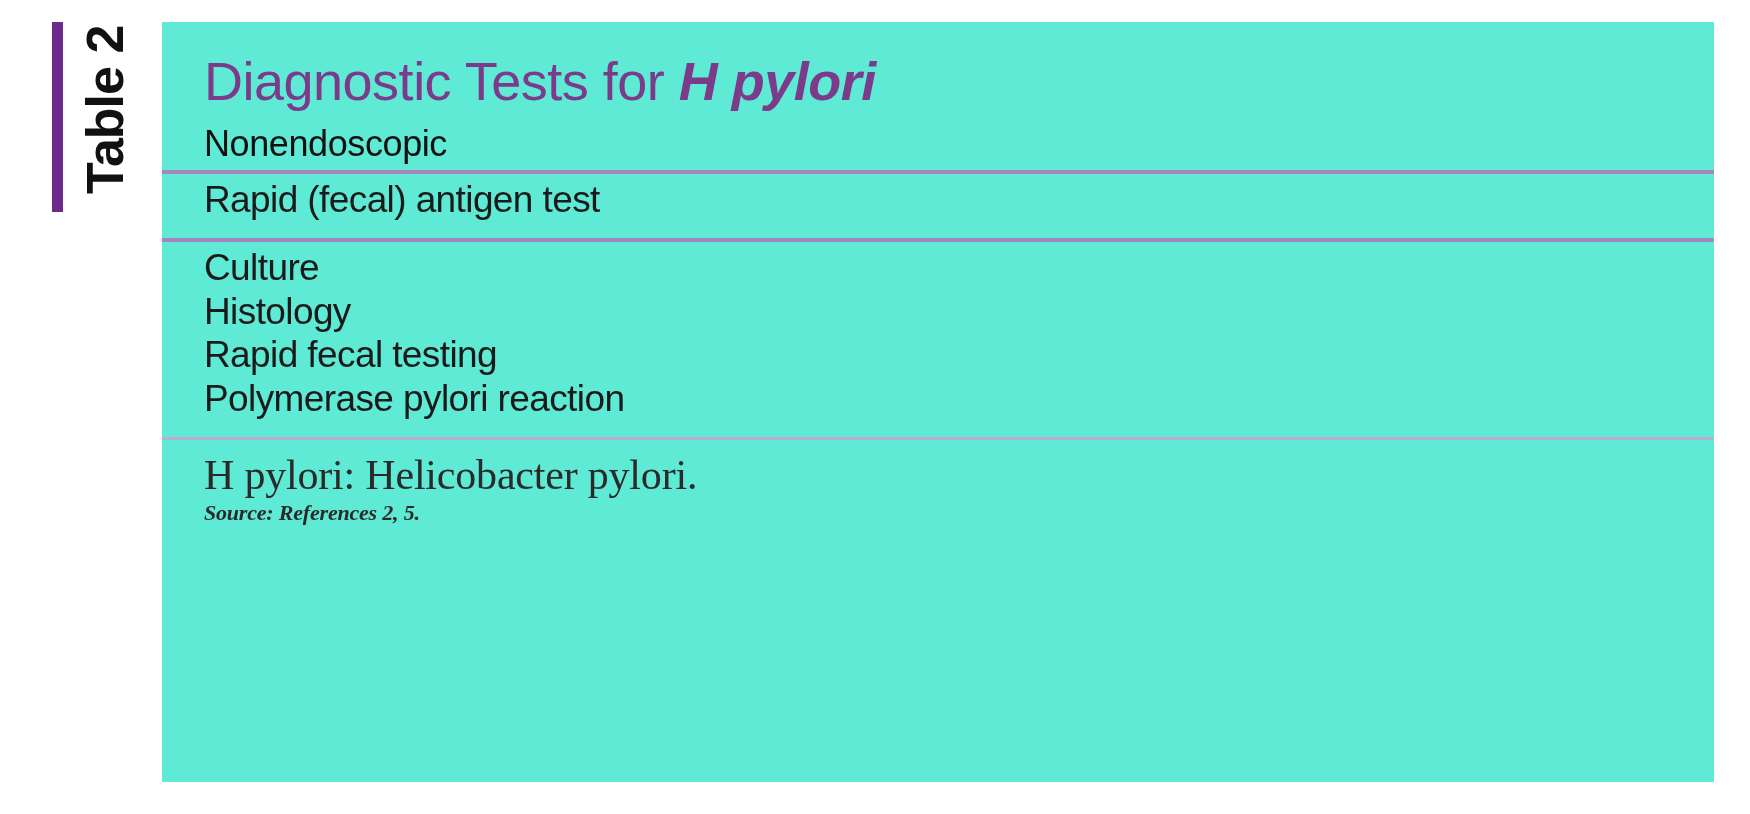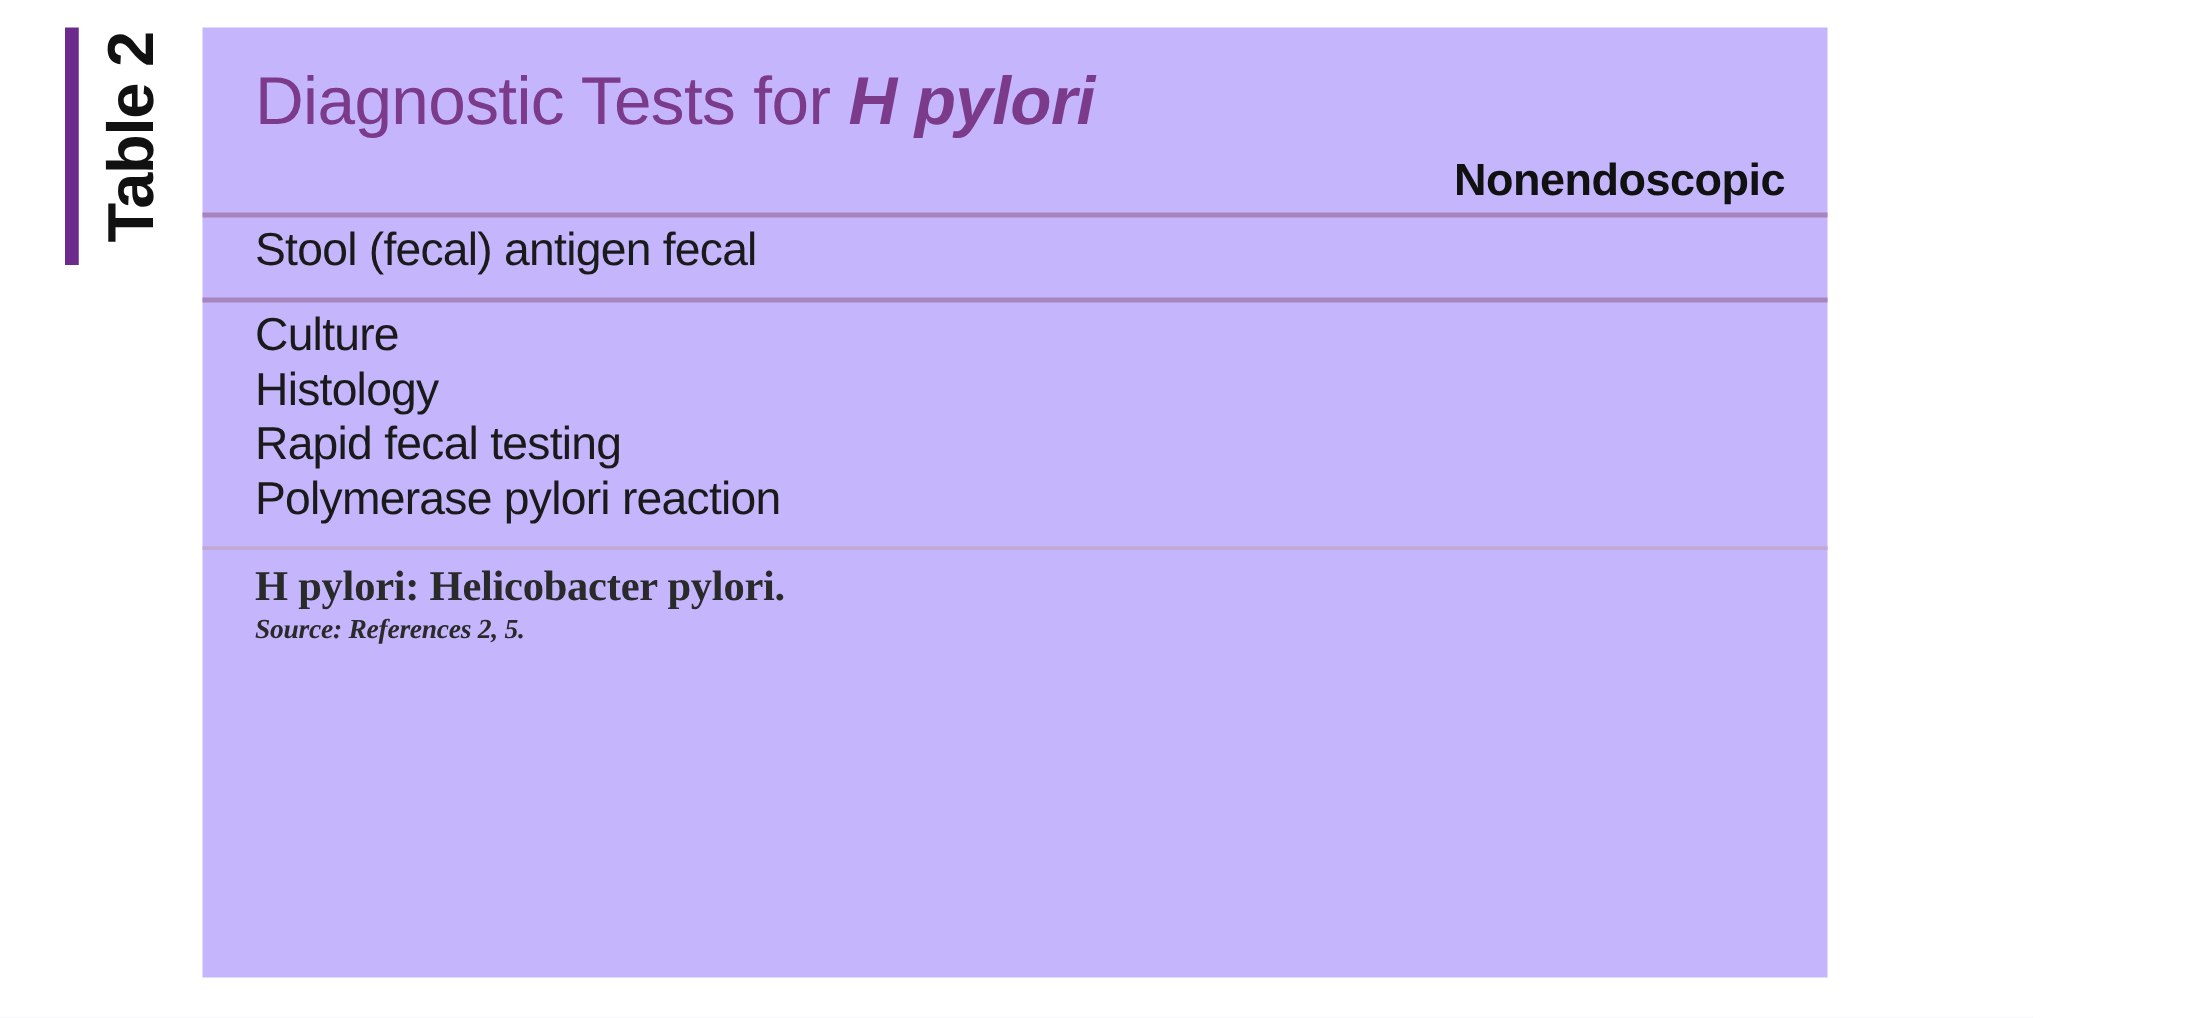--- a/index.html
+++ b/index.html
@@ -55,23 +55,23 @@
     letter-spacing: -1px;
     color: #111111;
     white-space: nowrap;
   }
 
   
   .panel {
     position: absolute;
     left: 162px;
     top: 22px;
-    width: 1300px;
+    width: 1552px;
     height: 760px;
-    background: #c4b5fd;
+    background: #5eead4;
     box-sizing: border-box;
     padding: 0 0 0 0;
   }
 
   .panel-inner {
     position: relative;
     padding: 0 34px 0 42px;
     height: 100%;
     box-sizing: border-box;
   }
@@ -88,26 +88,25 @@
     white-space: nowrap;
   }
   .table-title .sci {
     font-style: italic;
     font-weight: bold;
   }
 
   .section-head {
     font-family: "Liberation Sans", sans-serif;
     font-size: 36px;
-    font-weight: bold;
+    font-weight: normal;
     color: #111111;
     letter-spacing: -0.4px;
     line-height: 1.12;
     padding-bottom: 6px;
-    text-align: right;
   }
 
   .rule {
     height: 4px;
     background: #a884bd;
     margin-left: -42px;
     margin-right: -34px;
     margin-bottom: 4px;
   }
   .rule.thin {
@@ -130,22 +129,22 @@
     line-height: 1.18;
     white-space: nowrap;
   }
 
   .footnote {
     padding-top: 10px;
     font-family: "Liberation Serif", serif;
     color: #2a2a2a;
   }
   .footnote .fn-abbrev {
-    font-size: 34px;
-    font-weight: bold;
+    font-size: 42px;
+    font-weight: normal;
     line-height: 1.2;
     letter-spacing: -0.2px;
   }
   .footnote .fn-source {
     font-size: 22px;
     font-style: italic;
     font-weight: bold;
     line-height: 1.2;
     letter-spacing: -0.2px;
   }
@@ -163,21 +162,21 @@
   <div class="panel">
     <div class="panel-inner">
 
       <div class="table-title">
         <span>Diagnostic Tests for </span><span class="sci">H pylori</span>
       </div>
 
       <div class="section-head">Nonendoscopic</div>
       <div class="rule"></div>
       <ul class="item-list">
-        <li>Stool (fecal) antigen fecal</li>
+        <li>Rapid (fecal) antigen test</li>
       </ul>
 
       <div class="rule"></div>
       <ul class="item-list">
         <li>Culture</li>
         <li>Histology</li>
         <li>Rapid fecal testing</li>
         <li>Polymerase pylori reaction</li>
       </ul>
 

